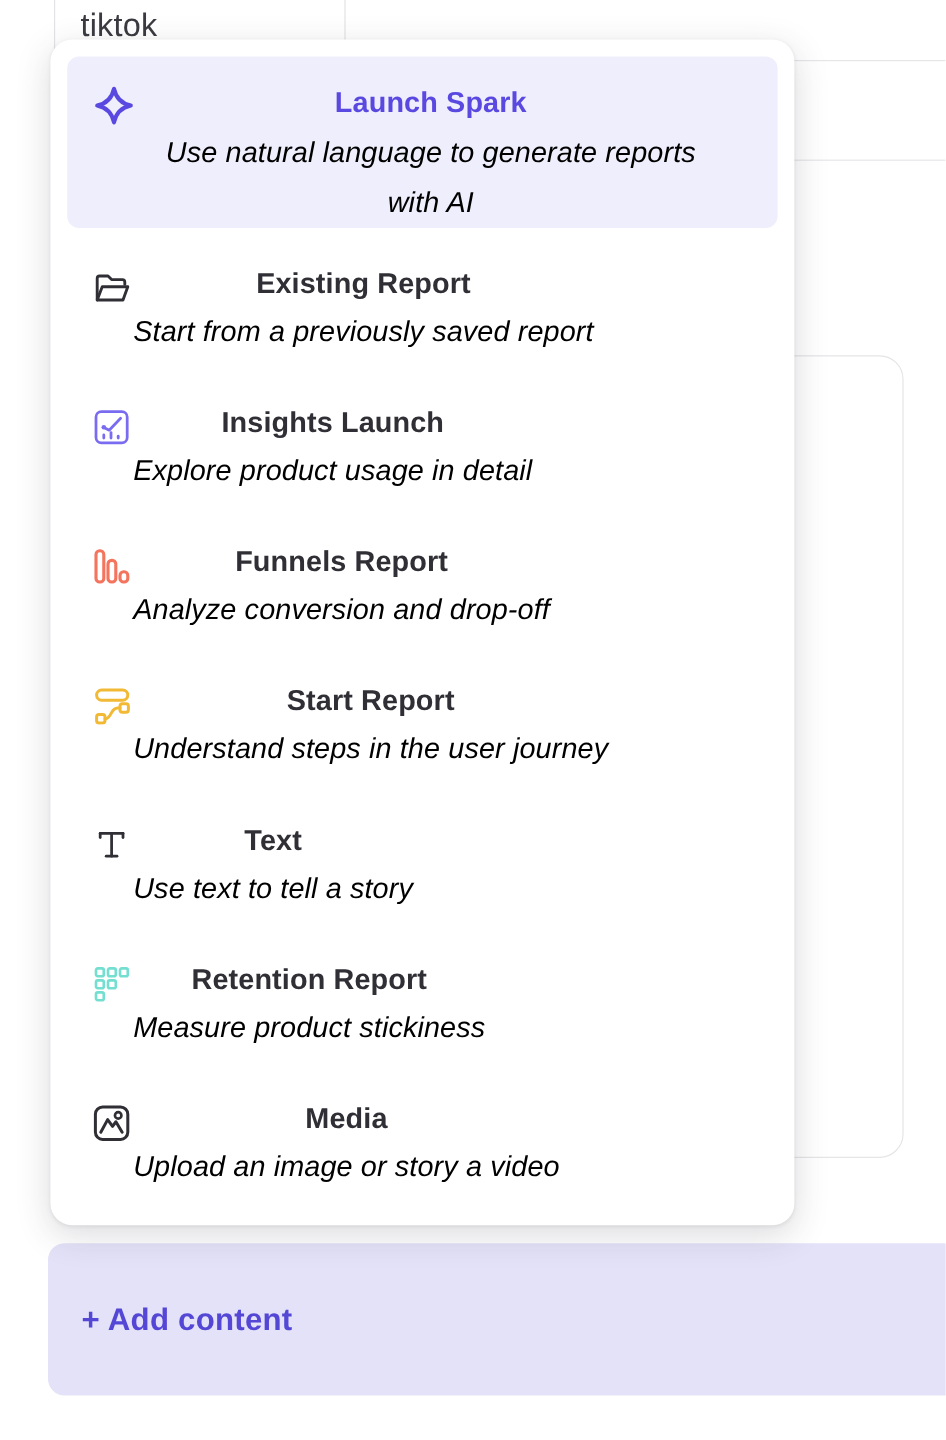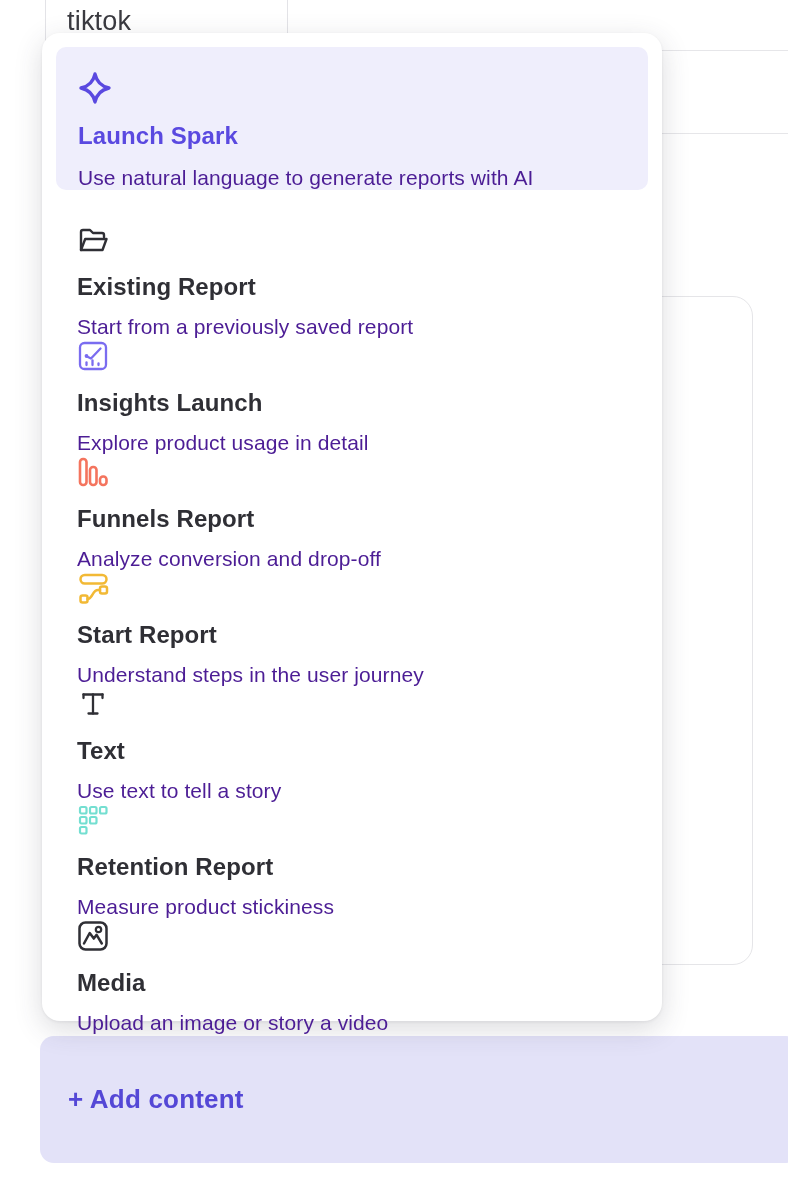--- a/index.html
+++ b/index.html
@@ -2,21 +2,21 @@
 <html><head>
 <meta charset="utf-8">
 <style>
   html,body{margin:0;padding:0;}
   body{
     width:788px;height:1200px;overflow:hidden;position:relative;
     background:#ffffff;
     font-family:"Liberation Sans", sans-serif;
     -webkit-font-smoothing:antialiased;
   }
-  .stage{position:absolute;inset:0;}
+  .stage{position:absolute;inset:0;text-align:center;}
 
   
   .bg-vline{position:absolute;top:0;width:1px;background:#e3e3e7;}
   .bg-vline.v1{left:45px;height:52px;}
   .bg-vline.v2{left:287px;height:42px;}
   .bg-hline{position:absolute;left:300px;right:0;height:1px;background:#e6e6e9;}
   .bg-hline.h1{top:50px;}
   .bg-hline.h2{top:133px;}
   .bg-cell-text{
     position:absolute;left:67px;top:6px;
@@ -30,40 +30,40 @@
 
   
   .dropdown{
     position:absolute;left:42px;top:33px;width:620px;height:988px;
     box-sizing:border-box;padding:14px;
     background:#ffffff;border-radius:18px;
     box-shadow:0 8px 28px rgba(55,55,70,.18), 0 1px 3px rgba(55,55,70,.08);
     z-index:3;
   }
   .menu-item{
-    display:flex;gap:16px;box-sizing:border-box;cursor:pointer;flex-direction:column;
+    display:flex;gap:2px;box-sizing:border-box;cursor:pointer;
   }
   .menu-item.spark{
     background:#efeefc;border-radius:10px;height:143px;
     padding:24px 22px;margin-bottom:18px;
   }
   .menu-item.plain{
     height:116px;padding:14px 0 0 21px;
   }
   .icon-box{
     width:34px;height:34px;flex:none;display:flex;
     align-items:center;justify-content:center;margin-top:0;
   }
   .menu-item.plain .icon-box{width:32px;height:32px;margin-top:2px;}
   .mi-title{
     font-size:24px;line-height:30px;font-weight:600;color:#2f2f35;letter-spacing:.1px;
   }
   .menu-item.spark .mi-title{color:#5a49e0;}
   .mi-desc{
-    font-size:21px;line-height:24px;color:#4c1d95;margin-top:13px;letter-spacing:.1px;
+    font-size:24px;line-height:24px;color:#000000;margin-top:13px;letter-spacing:.1px;font-style:italic;
   }
   .menu-item.spark .mi-desc{margin-top:6px;line-height:42px;max-width:490px;}
 
   
   .add-bar{
     position:absolute;left:40px;top:1036px;width:760px;height:127px;
     background:#e3e2f8;border-radius:14px;z-index:2;cursor:pointer;
     display:flex;align-items:center;
   }
   .add-bar span{

